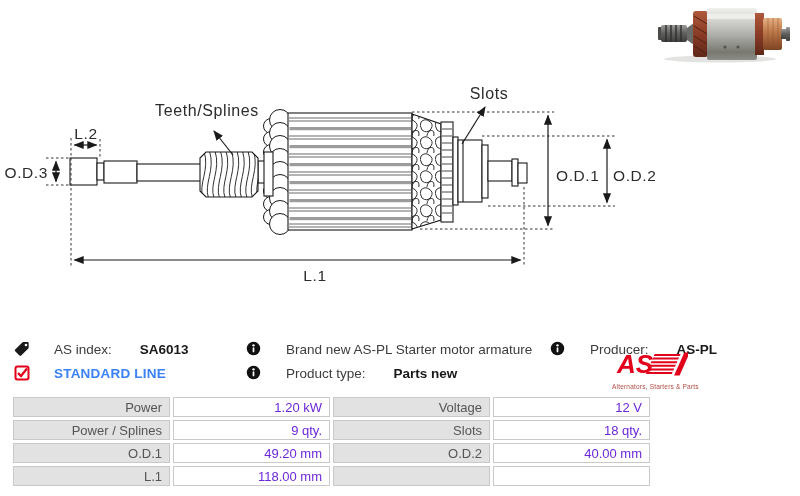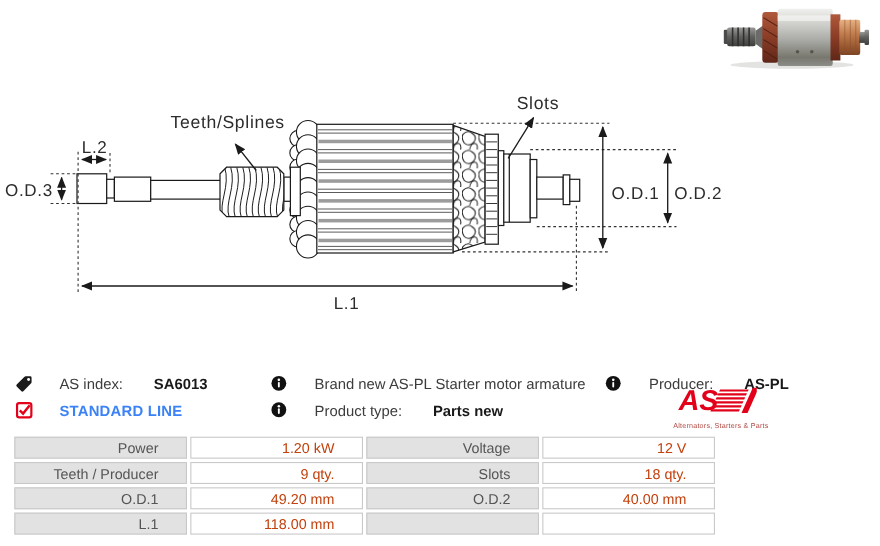--- a/index.html
+++ b/index.html
@@ -18,23 +18,23 @@
     font-size:13.5px;color:#3c3c3c;white-space:nowrap;}
   .info-item .b{font-weight:bold;color:#191919;margin-left:4px;}
   .red-line{color:#3b82f6;font-weight:bold;letter-spacing:.2px;}
   .icon{display:inline-flex;width:16px;height:16px;flex:0 0 auto;}
   
   #logo{position:absolute;left:612px;top:351px;width:80px;text-align:center;}
   #logo .tagline{font-size:6.5px;color:#b04a43;letter-spacing:.2px;margin-top:1px;white-space:nowrap;}
   
   #specs{position:absolute;left:10px;top:394px;border-collapse:separate;border-spacing:3px;}
   #specs td{border:1px solid #c9c9c9;height:20px;font-size:13px;color:#555;
-    text-align:right;padding:1px 25px 1px 4px;box-sizing:border-box;}
+    text-align:right;padding:1px 7px 1px 4px;box-sizing:border-box;}
   #specs td.lbl{background:#e2e2e2;}
-  #specs td.val{background:#ffffff;color:#c2410c;}
+  #specs td.val{background:#ffffff;color:#6d28d9;}
 </style>
 </head>
 <body>
 
 <svg id="diagram" width="800" height="330" viewBox="0 0 800 330">
   <defs>
     <marker id="ah" viewBox="0 0 10 10" refX="9" refY="5" markerWidth="8.5" markerHeight="8.5" orient="auto-start-reverse">
         <path d="M0,1 L10,5 L0,9 z" fill="#1a1a1a"></path>
       </marker>
     <clipPath id="splineClip">
@@ -318,21 +318,21 @@
       <col style="width:157px">
     </colgroup>
   <tbody>
     <tr>
       <td class="lbl">Power</td>
       <td class="val">1.20 kW</td>
       <td class="lbl">Voltage</td>
       <td class="val">12 V</td>
     </tr>
     <tr>
-      <td class="lbl">Teeth / Producer</td>
+      <td class="lbl">Power / Splines</td>
       <td class="val">9 qty.</td>
       <td class="lbl">Slots</td>
       <td class="val">18 qty.</td>
     </tr>
     <tr>
       <td class="lbl">O.D.1</td>
       <td class="val">49.20 mm</td>
       <td class="lbl">O.D.2</td>
       <td class="val">40.00 mm</td>
     </tr>

